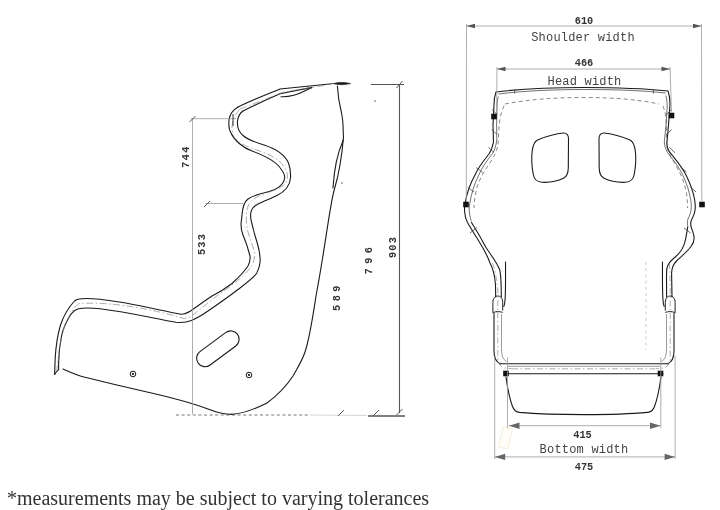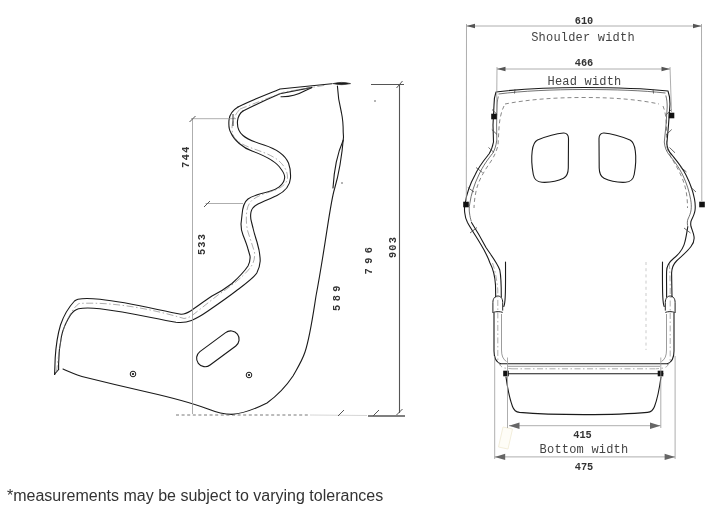--- a/index.html
+++ b/index.html
@@ -1,20 +1,20 @@
 <!DOCTYPE html>
 <html><head>
 <meta charset="utf-8">
 <style>
   html,body{margin:0;padding:0;background:#ffffff;}
   #c{position:relative;width:720px;height:510px;background:#fff;overflow:hidden;}
   svg{position:absolute;top:0;left:0;}
   .num{font-family:"Liberation Mono",monospace;font-weight:bold;font-size:10.3px;fill:#333;}
   .lbl{font-family:"Liberation Mono",monospace;font-size:12px;fill:#444;}
-  .note{font-family:Liberation Sans, sans-serif;font-size:16px;color:#333;position:absolute;left:7px;top:487px;}
+  .note{font-family:Liberation Serif, serif;font-size:20px;color:#333;position:absolute;left:7px;top:487px;}
 </style>
 </head>
 <body>
 <div id="c">
 <svg width="720" height="510" viewBox="0 0 720 510">
 
   <g stroke="#1a1a1a" fill="none" stroke-width="1.1" stroke-linecap="round" stroke-linejoin="round">
 
     <path d="M238,107 C252,100 268,94 280,89 L331.8,83.8"></path>
 

